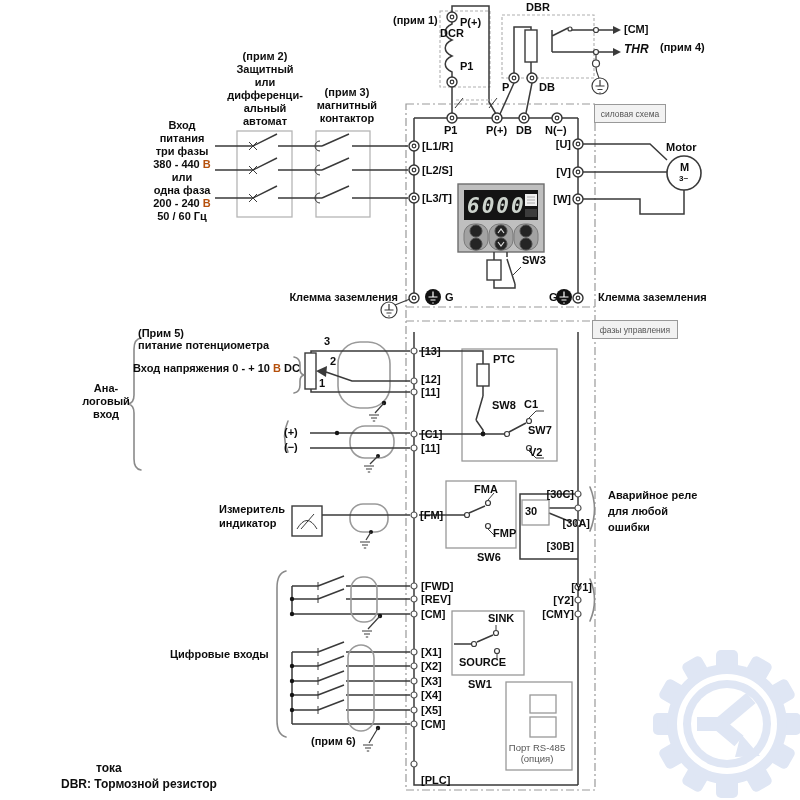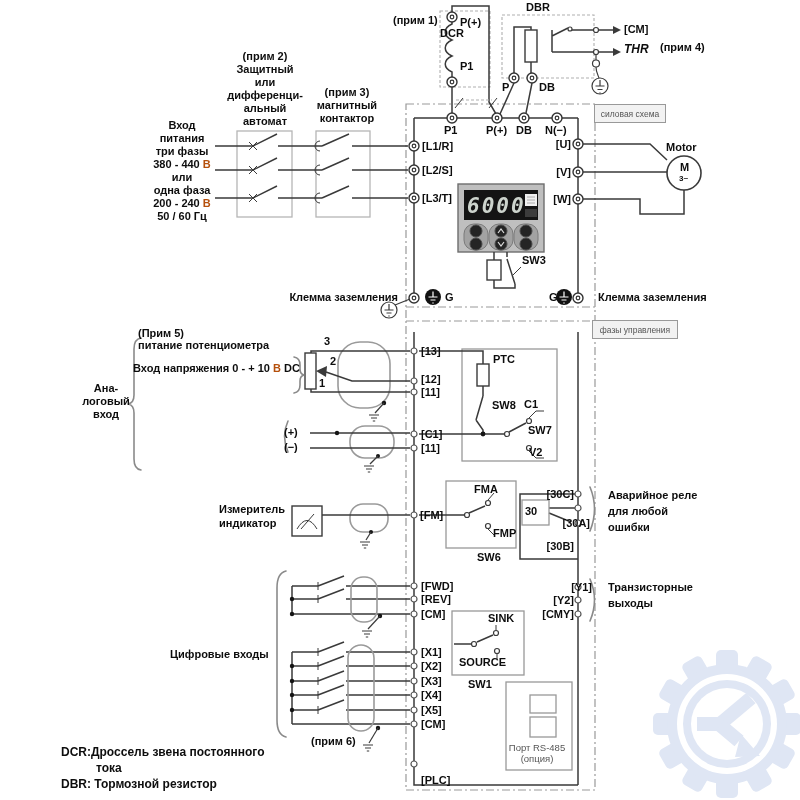--- a/index.html
+++ b/index.html
@@ -413,31 +413,26 @@
 </div>
 <div class="lbl" style="left:474px;top:483px;">FMA</div>
 <div class="lbl" style="left:481px;top:527px;margin-left:12px;">FMP</div>
 <div class="lbl" style="left:461px;top:551px;margin-left:16px;">SW6</div>
 <div class="lbl" style="left:525px;top:505px;">30</div>
 <div class="lbl blk lh16" style="left:608px;top:487px;">
   <div>Аварийное реле</div>
   <div>для любой</div>
   <div>ошибки</div>
 </div>
-<div class="lbl blk lh16" style="left:608px;top:579px;">
-  <div>Транзисторные</div>
-  <div>выходы</div>
-</div>
 <div class="lbl" style="left:170px;top:648px;">Цифровые входы</div>
 <div class="lbl" style="left:488px;top:612px;">SINK</div>
 <div class="lbl" style="left:459px;top:656px;">SOURCE</div>
 <div class="lbl" style="left:468px;top:678px;">SW1</div>
 <div class="lbl" style="left:311px;top:735px;">(прим 6)</div>
 <div class="lbl c sm9" style="left:505px;top:742px;width:64px;font-weight:normal;">
   <div>Порт RS-485</div>
   <div>(опция)</div>
 </div>
 
-<div class="lbl leg" style="left:61px;top:745px;">DCR:Дроссель звена постоянного</div>
 <div class="lbl leg" style="left:96px;top:761px;">тока</div>
 <div class="lbl leg" style="left:61px;top:777px;">DBR: Тормозной резистор</div>
 
 </div>
 
 </body></html>

